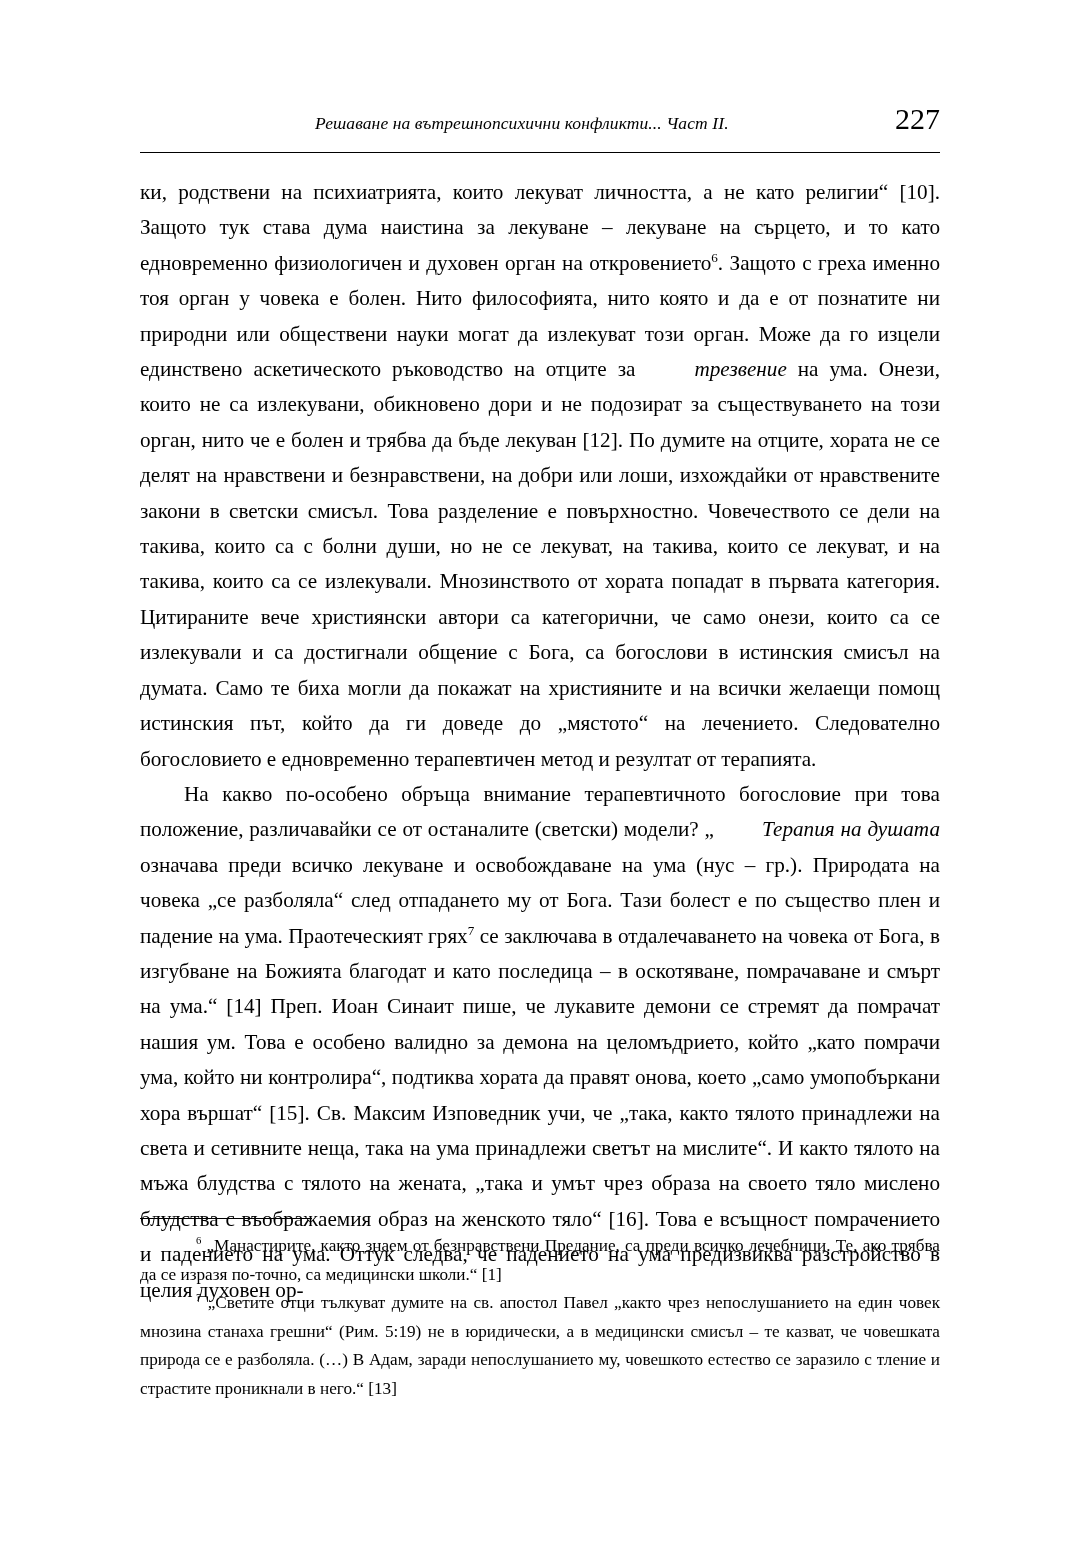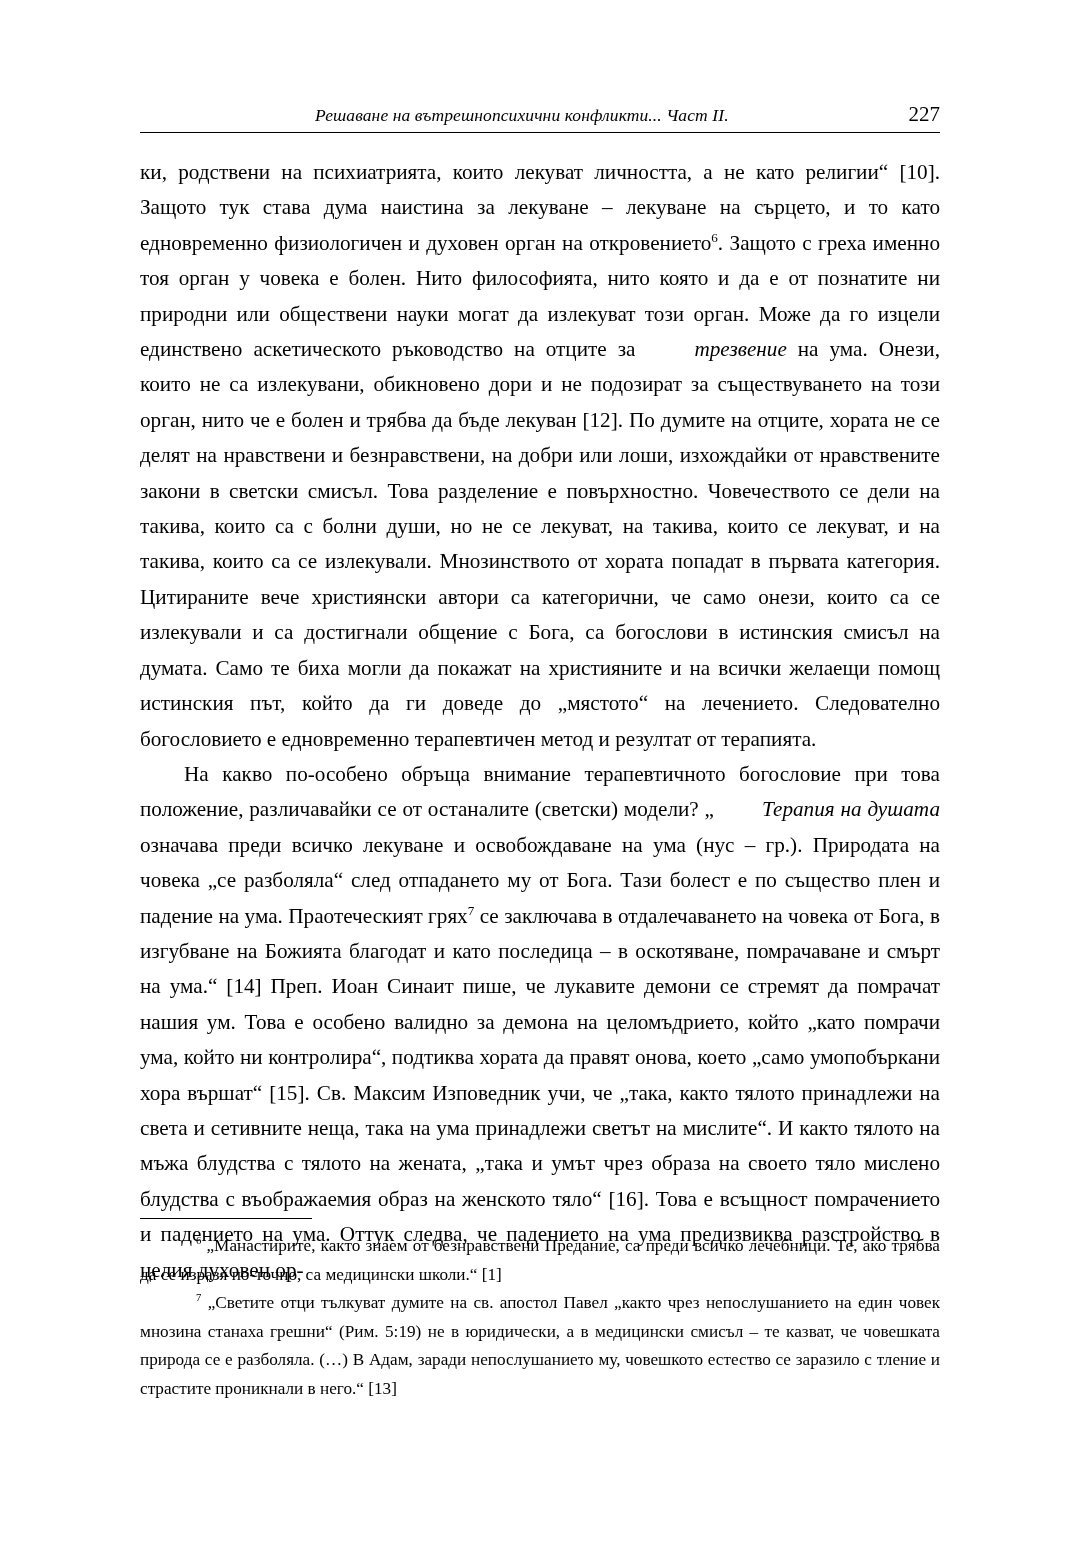--- a/index.html
+++ b/index.html
@@ -24,31 +24,31 @@
     position: absolute;
     left: 140px;
     top: 104px;
     width: 800px;
   }
   .header {
     display: flex;
     align-items: baseline;
     justify-content: space-between;
     width: 100%;
-    padding-bottom: 6px;
+    padding-bottom: 18px;
     border-bottom: 1.2px solid #000;
   }
   .header-title {
     font-style: italic;
     font-size: 17.5px;
     letter-spacing: 0.1px;
     margin-left: 175px;
   }
   .page-number {
-    font-size: 21px;
+    font-size: 30px;
     line-height: 1;
   }
   .body-text {
     margin-top: 22px;
     font-size: 21.2px;
     line-height: 35.4px;
     text-align: justify;
     text-justify: inter-word;
     hyphens: manual;
   }

